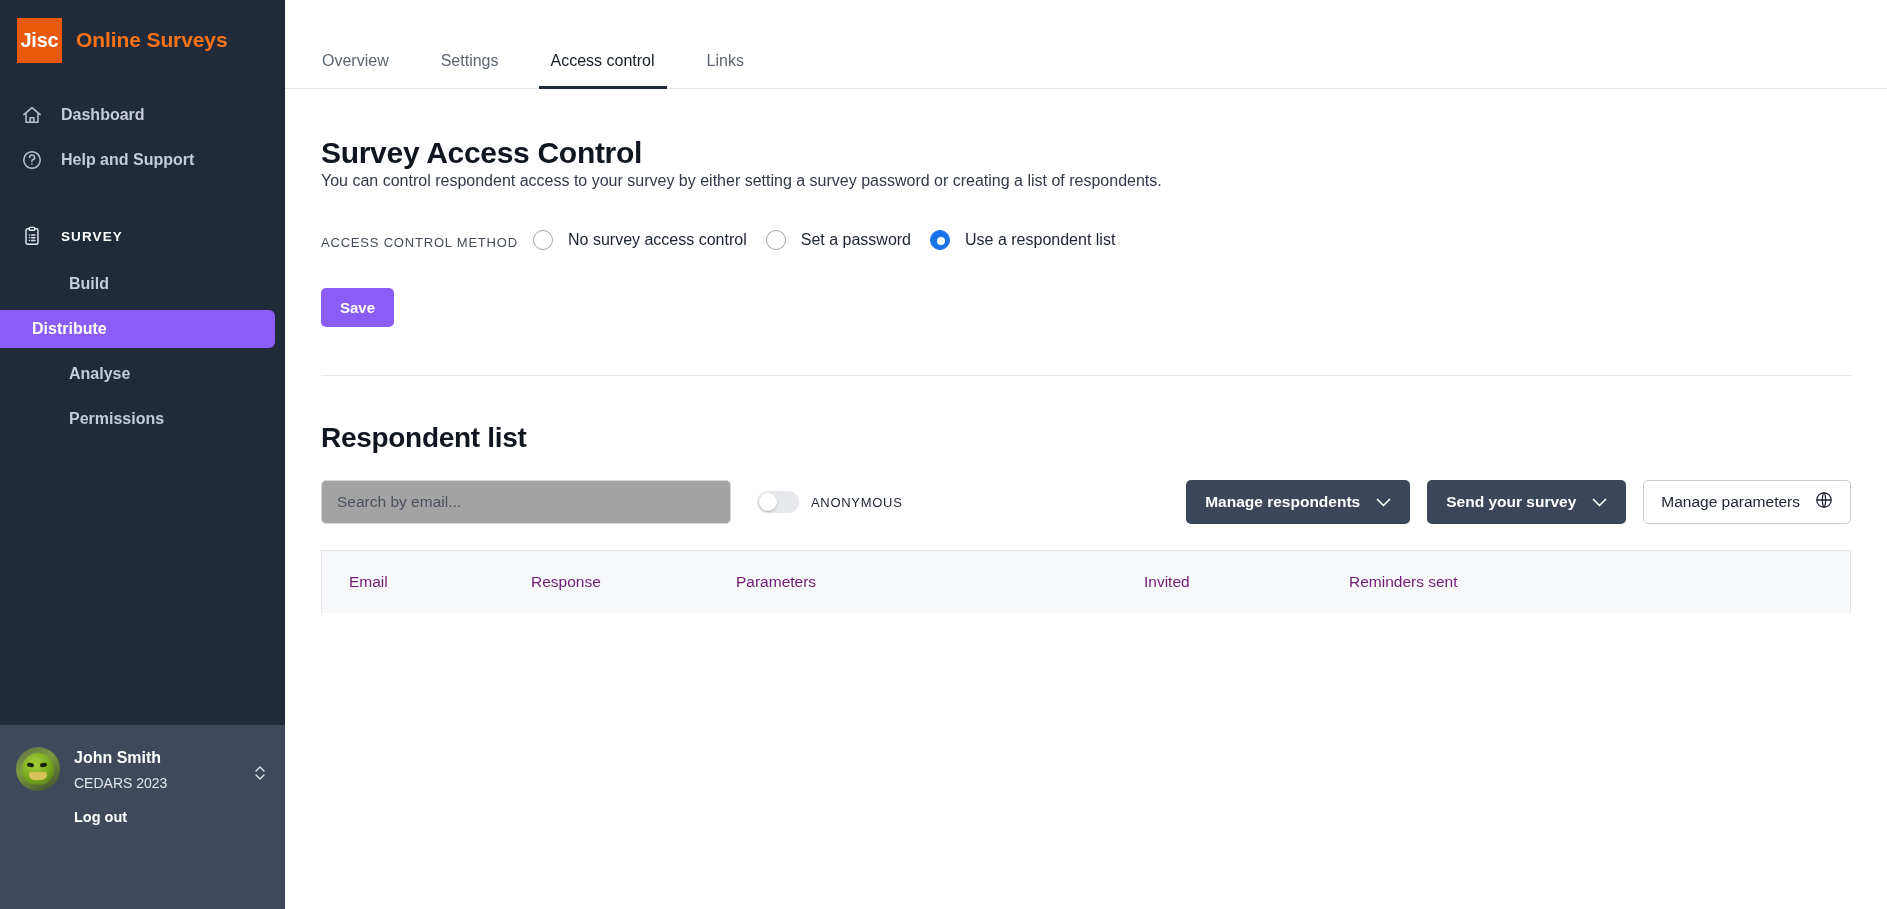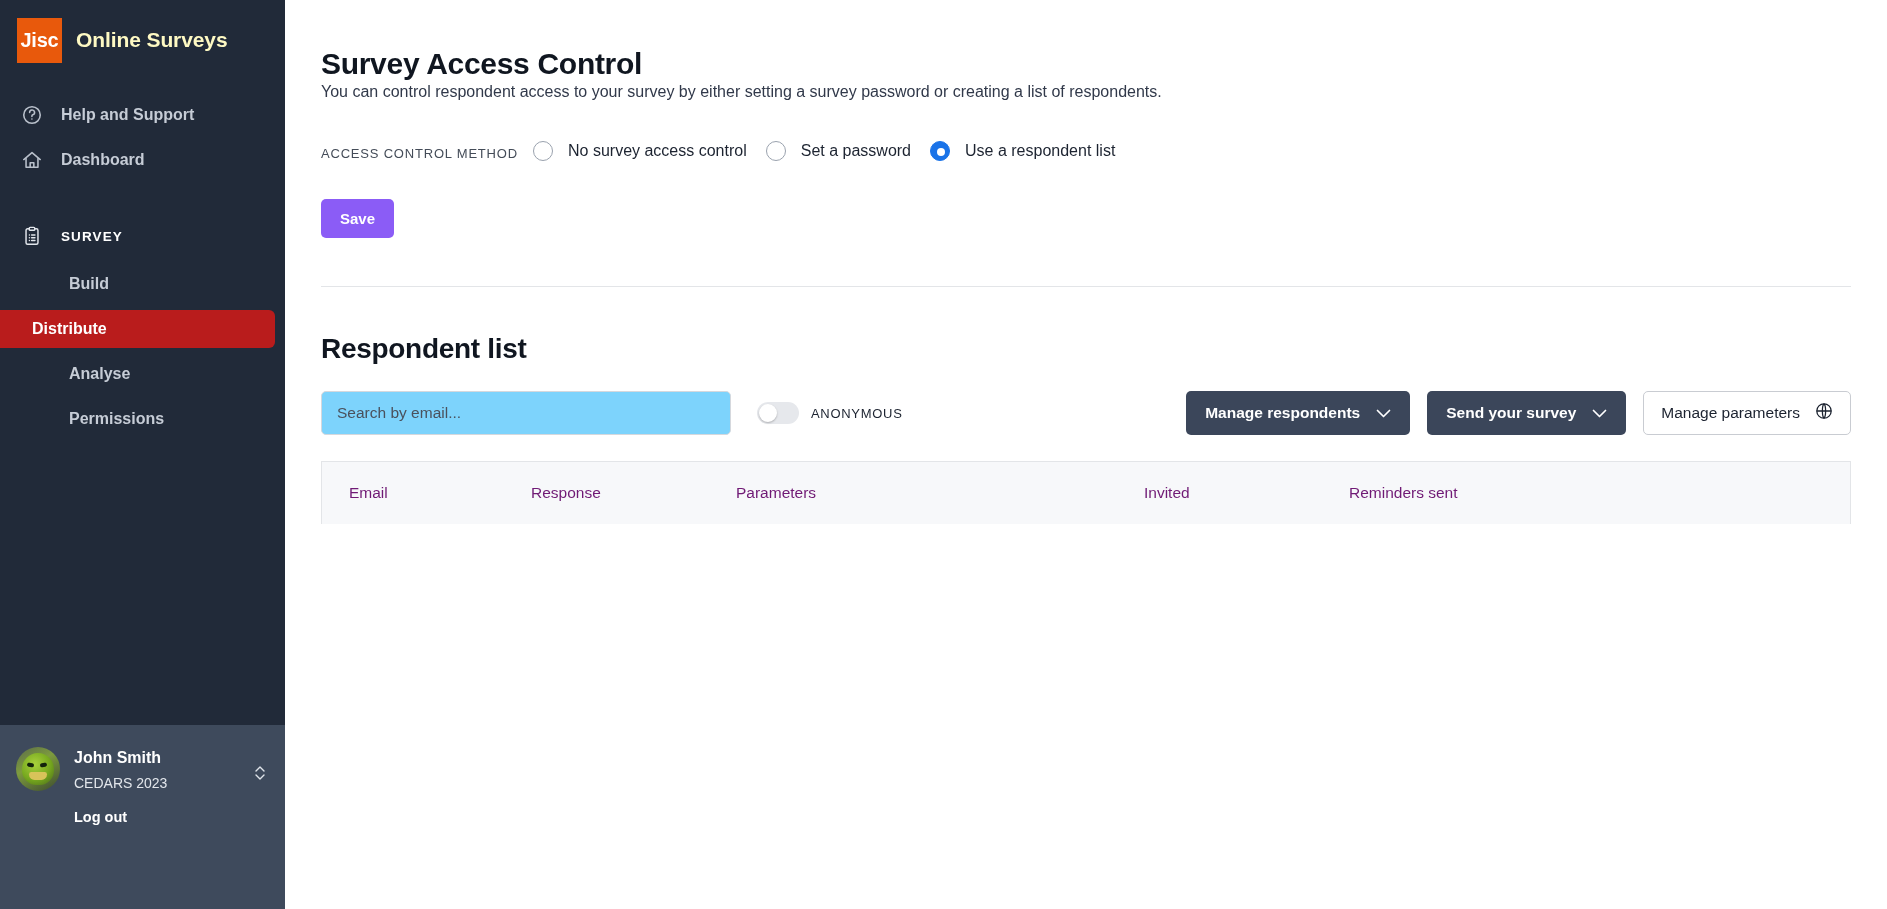--- a/index.html
+++ b/index.html
@@ -28,21 +28,21 @@
   .brand-logo {
     width: 45px; height: 45px;
     background: #e8590c;
     color: #ffffff;
     font-size: 20px; font-weight: bold;
     display: flex; align-items: center; justify-content: center;
     letter-spacing: -0.2px;
     font-family: "Liberation Sans", sans-serif;
   }
   .brand-title {
-    color: #fef9c3; font-size: 21px; font-weight: bold;
+    color: #f97316; font-size: 21px; font-weight: bold;
     letter-spacing: -0.1px;
   }
 
   .nav-top { margin-top: 29px; }
   .nav-row {
     display: flex; align-items: center;
     gap: 17px;
     padding: 0 0 0 20px;
     height: 45px;
     color: #c6ccd6; font-size: 16px; font-weight: bold;
@@ -63,21 +63,21 @@
   .sub-nav { margin-top: 8px; }
   .sub-item {
     height: 38px; display: flex; align-items: center;
     margin: 0 10px 0 0;
     padding-left: 69px;
     color: #c6ccd6; font-size: 16px; font-weight: bold;
     border-radius: 0 6px 6px 0;
     cursor: pointer;
   }
   .sub-item + .sub-item { margin-top: 7px; }
-  .sub-item.active { background: #b91c1c; color: #ffffff; padding-left: 32px; }
+  .sub-item.active { background: #8b5cf6; color: #ffffff; padding-left: 32px; }
 
   .user-panel {
     position: absolute; left: 0; bottom: 0;
     width: 285px; height: 184px;
     background: #3e4a5c;
     display: flex; align-items: flex-start;
     padding: 22px 16px 0 16px;
   }
   .avatar {
     width: 44px; height: 44px; border-radius: 50%;
@@ -174,21 +174,21 @@
   }
 
   .toolbar {
     display:flex; align-items:center;
     margin-top: 26px; gap: 0;
   }
   .search-input {
     width: 410px; height: 44px;
     border:1px solid #d5d8dd; border-radius:5px;
     padding: 0 15px; font-size:15.5px; color:#1c2330;
-    background:#7dd3fc; outline:none;
+    background:#a3a3a3; outline:none;
     font-family:"Liberation Sans", sans-serif;
   }
   .search-input::placeholder { color:#4a515d; }
 
   .toggle-wrap { display:flex; align-items:center; gap:12px; margin-left:26px; }
   .toggle {
     width:42px; height:22px; border-radius:11px;
     background:#e6e8ec; position:relative; cursor:pointer;
     flex:0 0 42px;
   }
@@ -236,41 +236,41 @@
 <div class="app">
 
   <aside class="sidebar">
 
     <div class="brand">
       <div class="brand-logo">Jisc</div>
       <div class="brand-title">Online Surveys</div>
     </div>
 
     <div class="nav-top">
+
+      <div class="nav-row">
+        <span class="ico">
+          <svg width="22" height="22" viewBox="0 0 24 24" fill="none" stroke="#b9c0cb" stroke-width="1.7" stroke-linecap="round" stroke-linejoin="round">
+            <path d="M3 11.5 12 4l9 7.5"></path>
+              <path d="M5.5 10.5V20h13v-9.5"></path>
+              <path d="M10 20v-5h4v5"></path>
+          </svg>
+        </span>
+        <span>Dashboard</span>
+      </div>
 
       <div class="nav-row">
         <span class="ico">
           <svg width="22" height="22" viewBox="0 0 24 24" fill="none" stroke="#b9c0cb" stroke-width="1.7" stroke-linecap="round">
             <circle cx="12" cy="12" r="9"></circle>
             <path d="M9.4 9.2a2.7 2.7 0 1 1 3.4 2.6c-.6.2-.9.7-.9 1.3v.5"></path>
             <circle cx="11.9" cy="16.4" r="0.9" fill="#b9c0cb" stroke="none"></circle>
           </svg>
         </span>
         <span>Help and Support</span>
-      </div>
-
-      <div class="nav-row">
-        <span class="ico">
-          <svg width="22" height="22" viewBox="0 0 24 24" fill="none" stroke="#b9c0cb" stroke-width="1.7" stroke-linecap="round" stroke-linejoin="round">
-            <path d="M3 11.5 12 4l9 7.5"></path>
-              <path d="M5.5 10.5V20h13v-9.5"></path>
-              <path d="M10 20v-5h4v5"></path>
-          </svg>
-        </span>
-        <span>Dashboard</span>
       </div>
 
     </div>
 
     <div class="section-head">
       <span class="ico">
         <svg width="22" height="22" viewBox="0 0 24 24" fill="none" stroke="#e2e6ec" stroke-width="1.6" stroke-linecap="round" stroke-linejoin="round">
           <path d="M9 4.2H7.2A1.7 1.7 0 0 0 5.5 5.9v13.4a1.7 1.7 0 0 0 1.7 1.7h9.6a1.7 1.7 0 0 0 1.7-1.7V5.9a1.7 1.7 0 0 0-1.7-1.7H15"></path>
           <rect x="9" y="2.6" width="6" height="3.2" rx="1"></rect>
           <circle cx="9.2" cy="11" r="0.8" fill="#e2e6ec" stroke="none"></circle>
@@ -314,20 +314,34 @@
           <path d="M3 8 7 4l4 4"></path>
             <path d="M3 12l4 4 4-4"></path>
         </svg>
       </div>
     </div>
 
   </aside>
 
   <section class="main">
 
+    <nav class="tabbar">
+      <div class="tab">
+        <span>Overview</span>
+      </div>
+      <div class="tab">
+        <span>Settings</span>
+      </div>
+      <div class="tab active">
+        <span>Access control</span>
+      </div>
+      <div class="tab">
+        <span>Links</span>
+      </div>
+    </nav>
 
     <div class="content">
 
       <h1 class="page-title">Survey Access Control</h1>
 
       <p class="page-desc">You can control respondent access to your survey by either setting a survey password or creating a list of respondents.</p>
 
       <div class="field-row">
         <div class="field-label">ACCESS CONTROL METHOD</div>
         <div class="radio-group">

